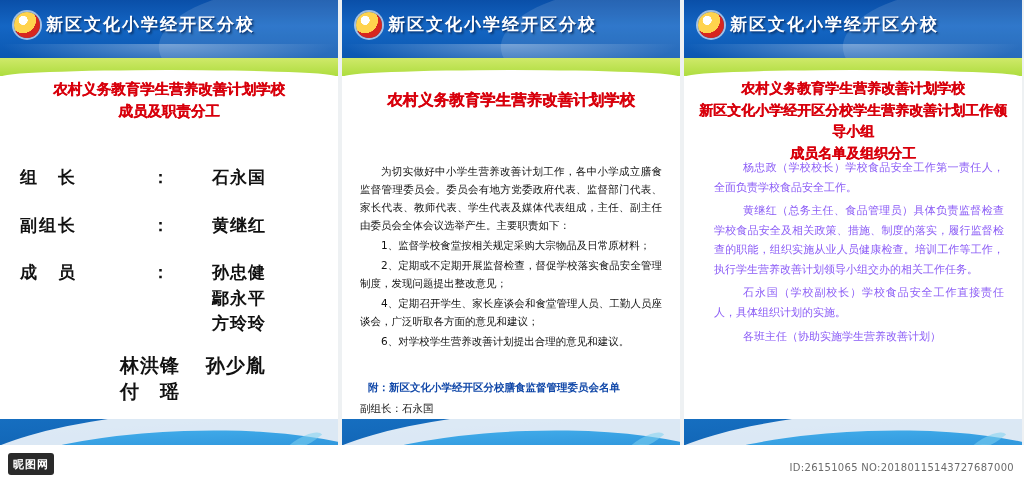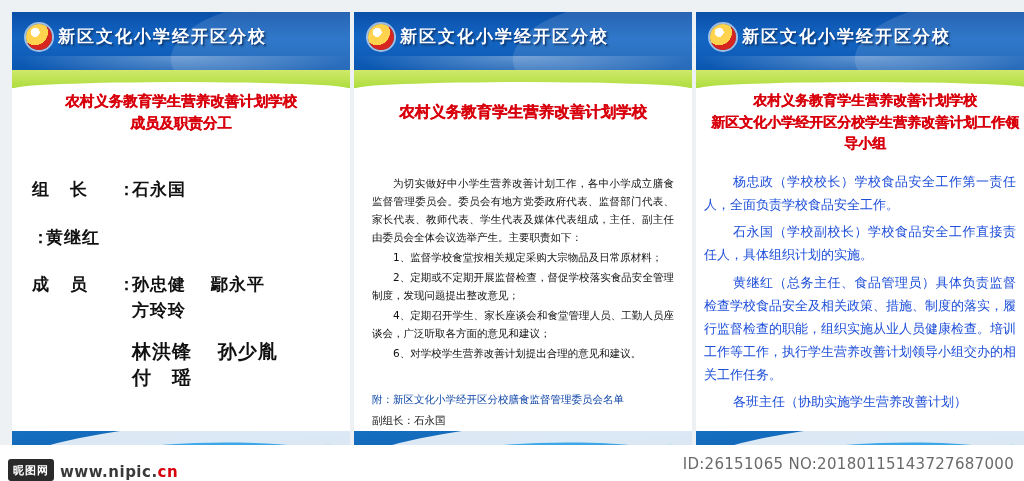--- a/index.html
+++ b/index.html
@@ -8,21 +8,21 @@
     background:#ffffff;
     font-family:"DejaVu Sans","Liberation Sans",sans-serif;
     overflow:hidden;
   }
   .stage{
     position:relative;width:1024px;height:481px;
     background:#eef1f3;
   }
   .panels{
     position:absolute;left:0;top:0;width:1024px;height:481px;
-    display:flex;gap:4px;padding:12px;box-sizing:border-box;
+    display:flex;gap:4px;padding:0;box-sizing:border-box;
   }
   .panel{
     position:relative;
     width:338px;height:481px;
     background:#ffffff;
     overflow:hidden;
     flex:0 0 auto;
   }
   
   .hdr{
@@ -104,21 +104,21 @@
   .p1 .t-line{font-size:14.5px;}
   .p2 .t-line{font-size:15.5px;}
   .p3 .t-line{font-size:14px;}
   
   .roles{
     position:absolute;left:20px;top:165px;right:14px;
     color:#111;
   }
   .role-row{
     display:flex;align-items:flex-start;margin-bottom:22px;
-    font-size:17px;font-weight:700;line-height:1.5;
+    font-size:17px;font-weight:700;line-height:1.5;gap:46px;
   }
   .role-label{
     width:86px;flex:0 0 86px;letter-spacing:2px;
   }
   .role-colon{width:14px;flex:0 0 14px;}
   .role-names{flex:1;letter-spacing:1px;}
   .role-names .nm{display:inline-block;margin-right:18px;}
   .role-sub{
     margin-left:100px;font-size:19px;font-weight:700;letter-spacing:1px;
     margin-top:-6px;
@@ -128,46 +128,46 @@
   .p2-body{
     position:absolute;left:18px;right:18px;top:162px;
     font-size:10.5px;line-height:1.72;color:#111;text-align:justify;
   }
   .p2-body p{margin:0 0 2px 0;}
   .p2-body .indent{text-indent:21px;}
   .p2-attach{
     position:absolute;left:18px;right:18px;top:378px;
     font-size:10.5px;line-height:1.8;color:#111;
   }
-  .p2-attach .att-title{color:#1047a8;font-weight:400;margin-bottom:2px;}
+  .p2-attach .att-title{color:#1047a8;font-weight:700;margin-bottom:2px;margin-left:8px;}
   .p2-attach .att-line{color:#111;}
   
   .p3-body{
-    position:absolute;left:8px;right:18px;top:158px;
-    font-size:13px;line-height:1.78;color:#1d4ed8;text-align:justify;
+    position:absolute;left:30px;right:18px;top:158px;
+    font-size:11px;line-height:1.78;color:#8b5cf6;text-align:justify;
   }
   .p3-body p{margin:0 0 4px 0;text-indent:29px;}
   
   .wm{
     position:absolute;left:0;bottom:0;width:100%;height:34px;
     background:#ffffff;
-    display:flex;align-items:flex-end;
+    display:flex;align-items:center;
   }
   .wm-logo{
     margin-left:8px;width:46px;height:22px;border-radius:3px;
     background:#2a2a2a;color:#fff;font-size:11px;font-weight:700;
     display:flex;align-items:center;justify-content:center;letter-spacing:1px;
   }
   .wm-text{
     margin-left:6px;font-size:15px;color:#3a3a3a;font-weight:700;letter-spacing:.5px;
   }
   .wm-text .red{color:#d8000c;}
   .wm-id{
     position:absolute;right:10px;bottom:8px;
-    font-size:15px;color:#6a6a6a;letter-spacing:.3px;
+    font-size:10px;color:#6a6a6a;letter-spacing:.3px;
   }
   .bottom-strip{
     position:absolute;left:0;bottom:0;width:1024px;height:36px;background:#ffffff;
   }
 </style>
 </head>
 <body>
 
 <div class="stage">
 
@@ -190,20 +190,21 @@
       <div class="roles">
         <div class="role-row">
           <span class="role-label">组　长</span>
           <span class="role-colon">：</span>
           <span class="role-names">
             <span class="nm">石永国</span>
           </span>
         </div>
 
         <div class="role-row">
+          <span class="role-label">副组长</span>
           <span class="role-colon">：</span>
           <span class="role-names">
             <span class="nm">黄继红</span>
           </span>
         </div>
 
         <div class="role-row">
           <span class="role-label">成　员</span>
           <span class="role-colon">：</span>
           <span class="role-names">
@@ -276,42 +277,42 @@
         <div class="hdr-swoosh"></div>
         <div class="logo-badge"></div>
         <div class="school-name">新区文化小学经开区分校</div>
       </div>
       <div class="band"></div>
       <div class="body-bg"></div>
 
       <div class="title-block">
         <div class="t-line">农村义务教育学生营养改善计划学校</div>
         <div class="t-line">新区文化小学经开区分校学生营养改善计划工作领导小组</div>
+        <div class="t-line">成员名单及组织分工</div>
       </div>
 
       <div class="p3-body">
         <p>杨忠政（学校校长）学校食品安全工作第一责任人，全面负责学校食品安全工作。</p>
+        <p>黄继红（总务主任、食品管理员）具体负责监督检查学校食品安全及相关政策、措施、制度的落实，履行监督检查的职能，组织实施从业人员健康检查。培训工作等工作，执行学生营养改善计划领导小组交办的相关工作任务。</p>
         <p>石永国（学校副校长）学校食品安全工作直接责任人，具体组织计划的实施。</p>
-        <p>黄继红（总务主任、食品管理员）具体负责监督检查学校食品安全及相关政策、措施、制度的落实，履行监督检查的职能，组织实施从业人员健康检查。培训工作等工作，执行学生营养改善计划领导小组交办的相关工作任务。</p>
         <p>各班主任（协助实施学生营养改善计划）</p>
       </div>
 
       <div class="foot">
         <div class="wave1"></div>
         <div class="wave2"></div>
         <div class="wave3"></div>
         <div class="leaf" style="left:272px;bottom:22px;width:40px;height:16px;transform:rotate(-25deg);"></div>
         <div class="leaf" style="left:288px;bottom:34px;width:34px;height:13px;transform:rotate(-40deg);"></div>
         <div class="leaf" style="left:300px;bottom:12px;width:30px;height:12px;transform:rotate(-10deg);"></div>
       </div>
     </div>
 
   </div>
 
   <div class="bottom-strip">
     <div class="wm">
       <div class="wm-logo">昵图网</div>
-      <div class="wm-text"><span>www.nipic.</span><span class="red">cn</span></div>
       <div class="wm-id">ID:26151065 NO:20180115143727687000</div>
     </div>
   </div>
 
 </div>
 
 </body></html>

